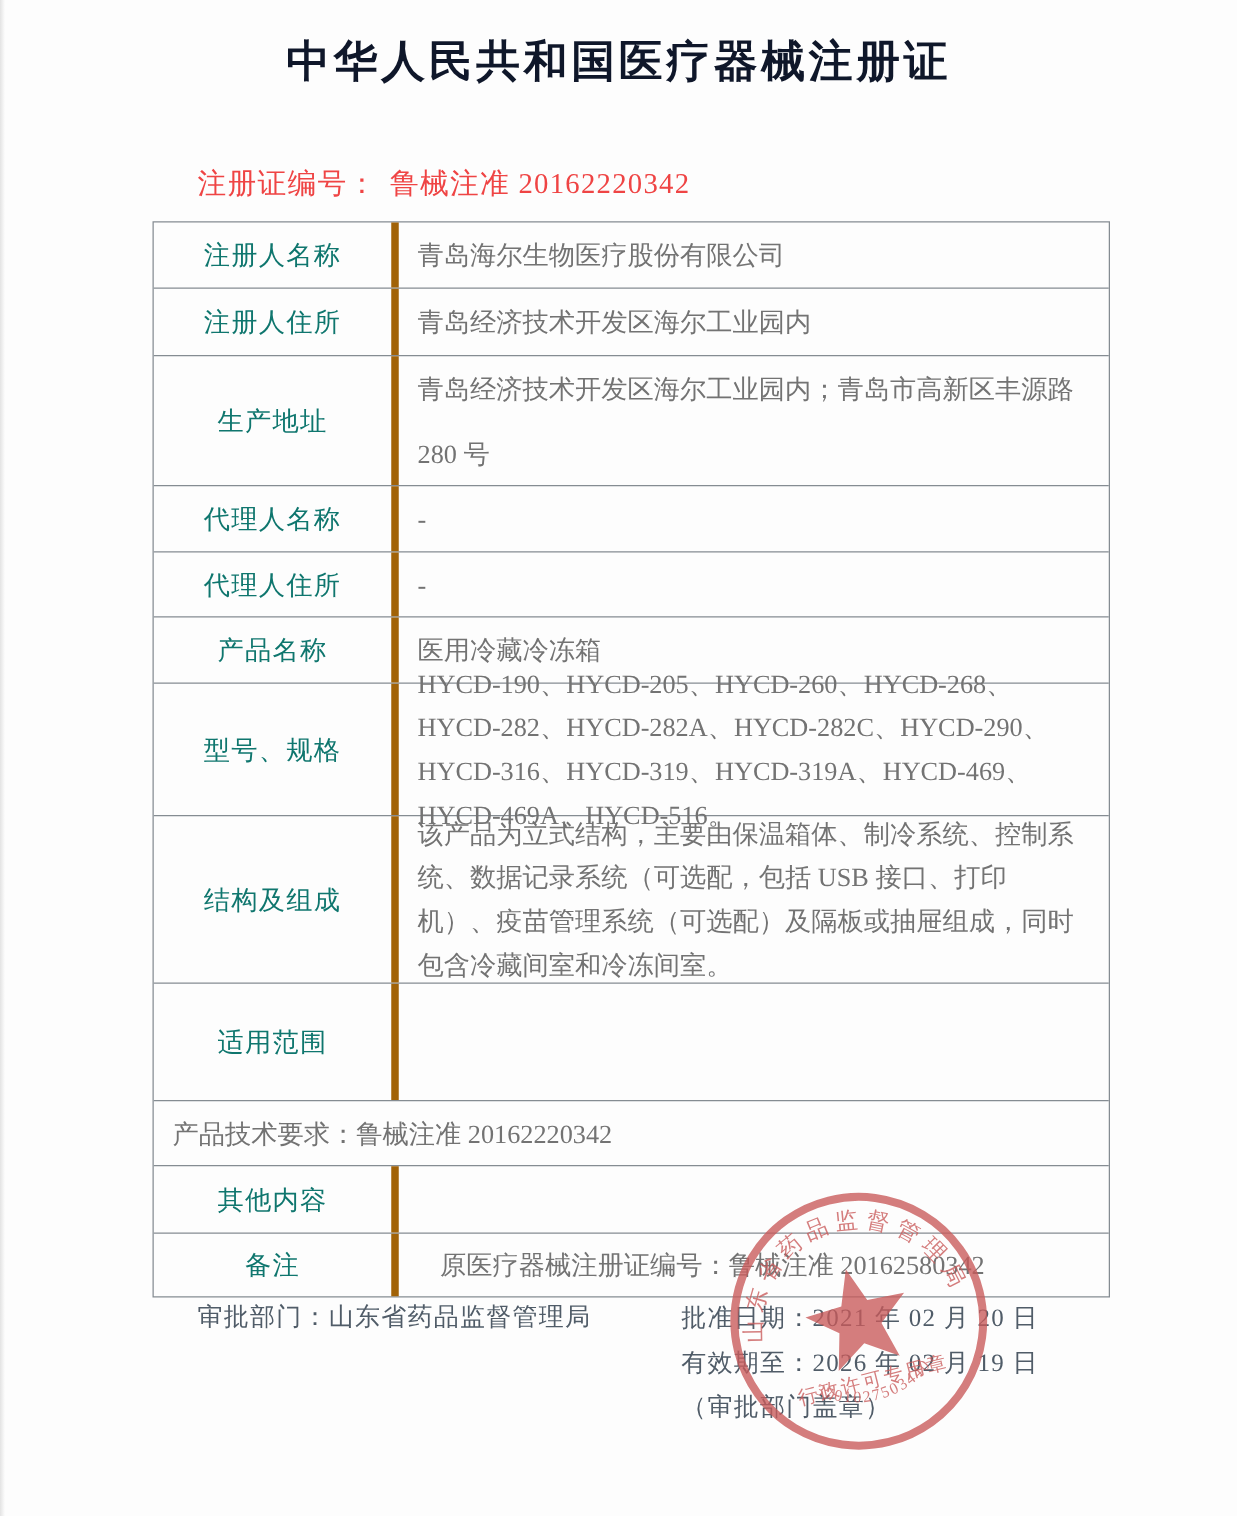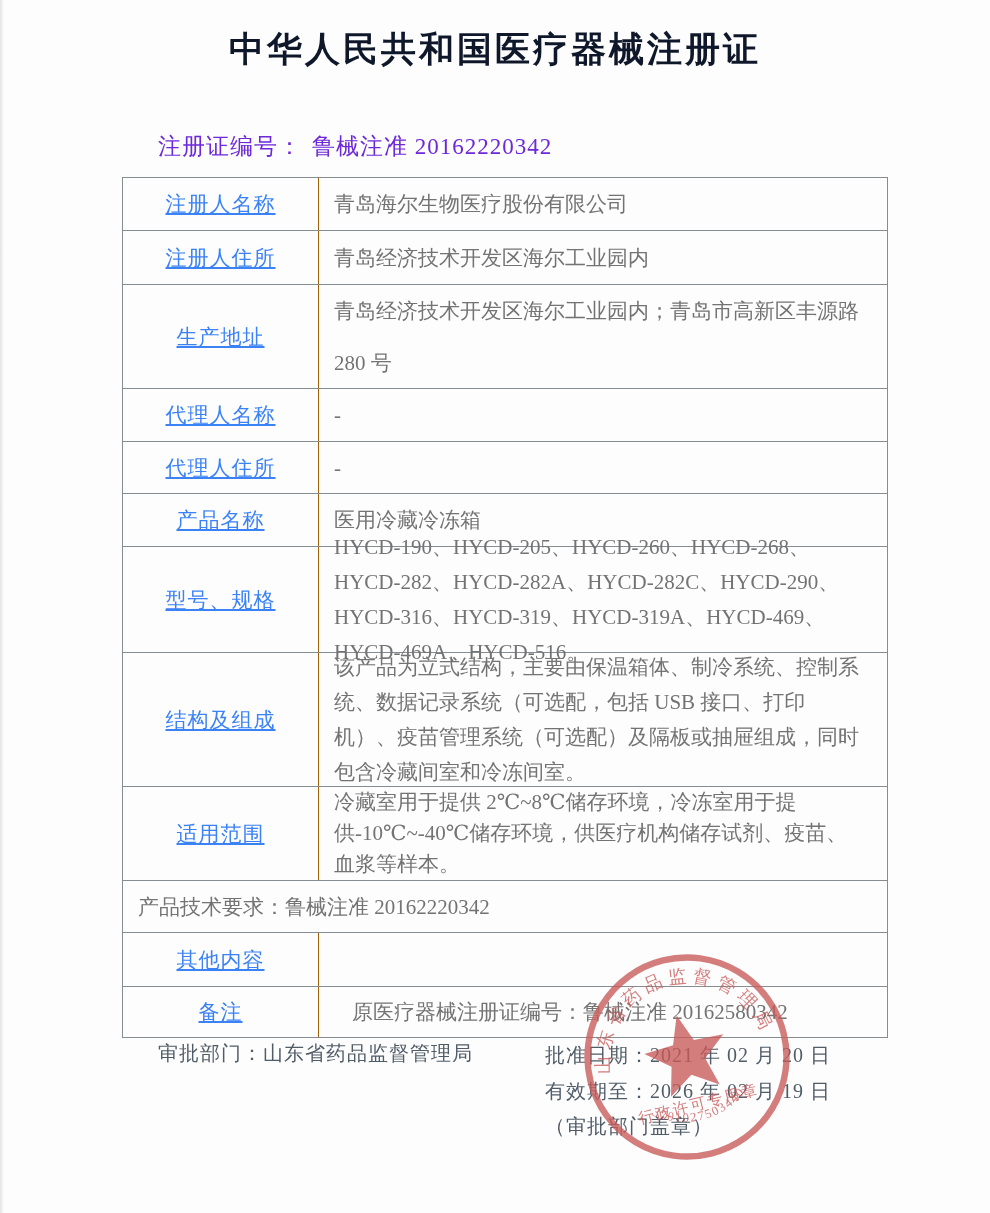--- a/index.html
+++ b/index.html
@@ -17,42 +17,41 @@
     opacity: .7;
   }
   .doc-title {
     position: absolute; top: 26px; left: 0; width: 100%;
     text-align: center;
     font-size: 35px; font-weight: 600; letter-spacing: 3px;
     color: #0f172a;
   }
   .cert-no {
     position: absolute; top: 131px; left: 158px;
-    font-size: 23px; color: #6d28d9; letter-spacing: 1px;
+    font-size: 23px; color: #ef4444; letter-spacing: 1px;
   }
   .cert-no .val { margin-left: 10px; }
   .cert-table {
     position: absolute; left: 122px; top: 177px; width: 766px;
     border: 1px solid #858c92;
     box-sizing: border-box;
   }
   .row {
     display: flex;
     border-bottom: 1px solid #858c92;
     box-sizing: border-box;
   }
   .row:last-child { border-bottom: none; }
   .cell { box-sizing: border-box; font-size: 21px; }
   .cell.label {
     width: 196px; flex: 0 0 196px;
-    border-right: 1px solid #a16207;
+    border-right: 6px solid #a16207;
     display: flex; align-items: center; justify-content: center;
     text-align: center; letter-spacing: 1px;
-    color: #3b82f6;
-    text-decoration: underline;
+    color: #0f766e;
   }
   .cell.value {
     flex: 1 1 auto;
     display: flex; align-items: center;
     padding: 4px 20px 4px 15px;
     line-height: 34px;
     color: #737373;
   }
   .lh-wide .value { line-height: 52px; }
   .lh-3  .value { line-height: 35px; }
@@ -116,21 +115,20 @@
     <div class="row lh-3" style="height:106px">
       <div class="cell label">型号、规格</div>
       <div class="cell value">HYCD-190、HYCD-205、HYCD-260、HYCD-268、HYCD-282、HYCD-282A、HYCD-282C、HYCD-290、HYCD-316、HYCD-319、HYCD-319A、HYCD-469、HYCD-469A、HYCD-516。</div>
     </div>
     <div class="row lh-4" style="height:134px">
       <div class="cell label">结构及组成</div>
       <div class="cell value">该产品为立式结构，主要由保温箱体、制冷系统、控制系统、数据记录系统（可选配，包括 USB 接口、打印机）、疫苗管理系统（可选配）及隔板或抽屉组成，同时包含冷藏间室和冷冻间室。</div>
     </div>
     <div class="row lh-3t" style="height:94px">
       <div class="cell label">适用范围</div>
-      <div class="cell value">冷藏室用于提供 2℃~8℃储存环境，冷冻室用于提供-10℃~-40℃储存环境，供医疗机构储存试剂、疫苗、血浆等样本。</div>
     </div>
     <div class="row" style="height:52px">
       <div class="cell value">产品技术要求：鲁械注准 20162220342</div>
     </div>
     <div class="row" style="height:54px">
       <div class="cell label">其他内容</div>
       <div class="cell value"></div>
     </div>
     <div class="row indent" style="height:50px">
       <div class="cell label">备注</div>

